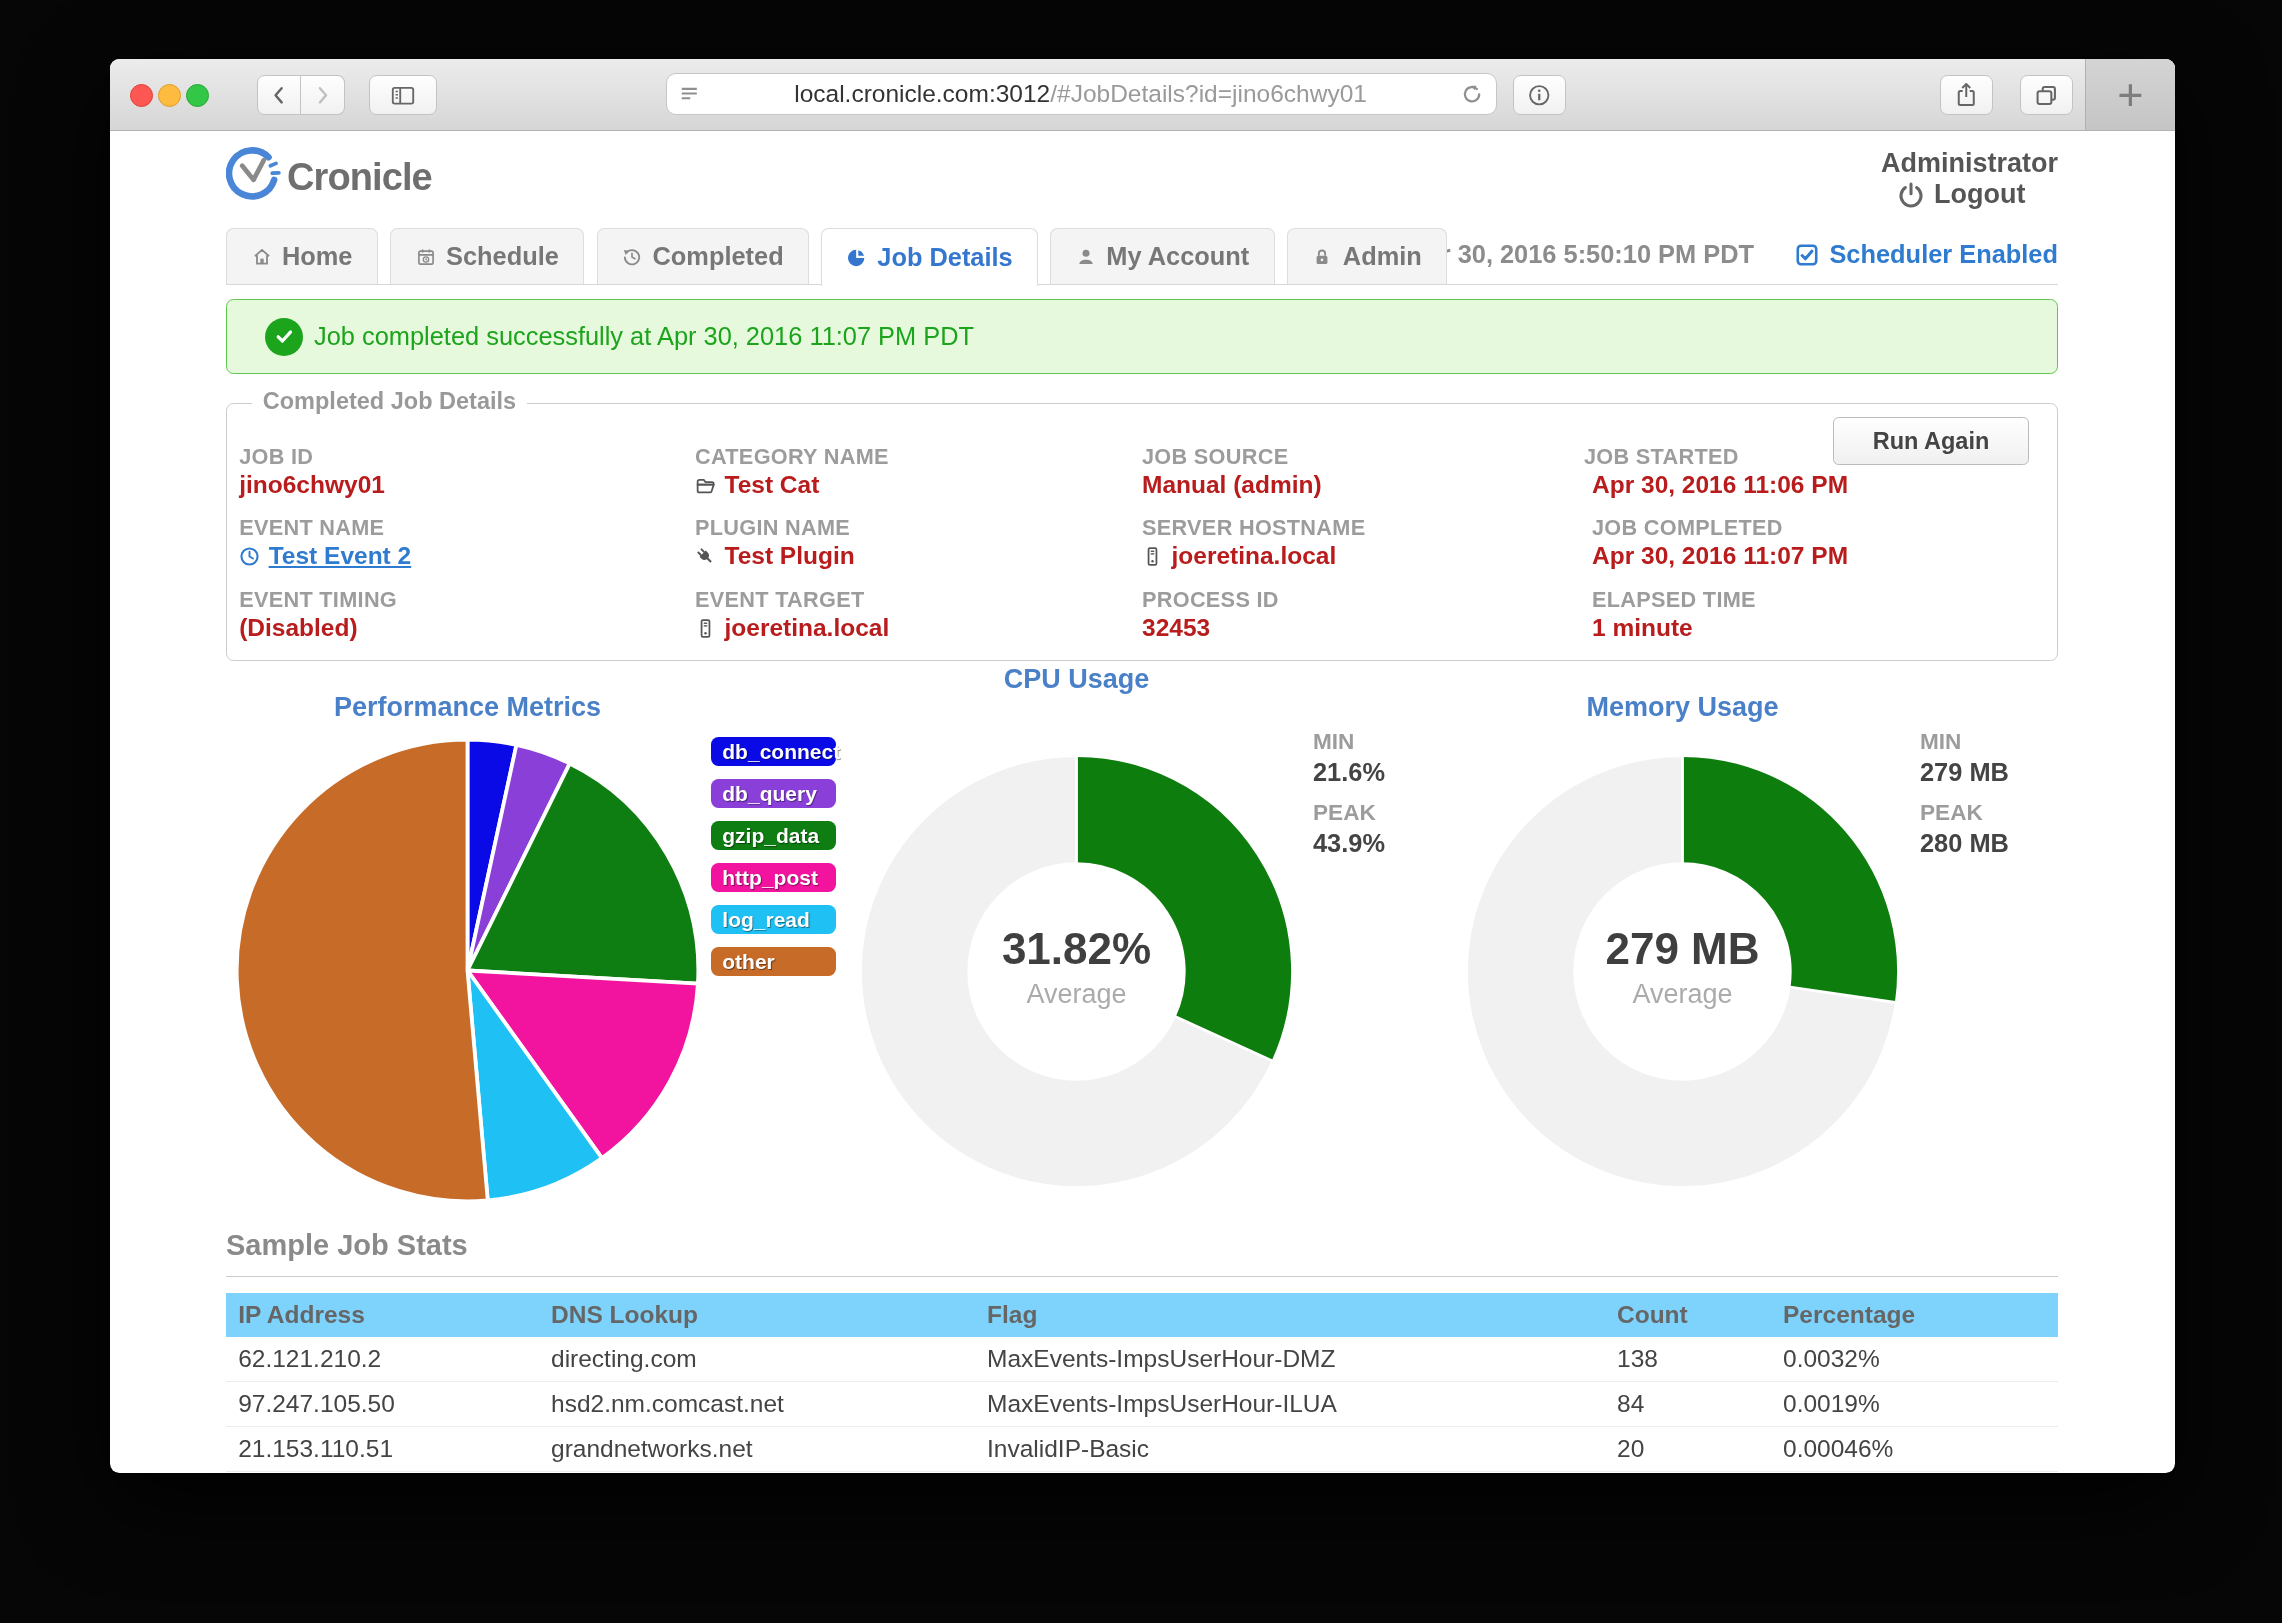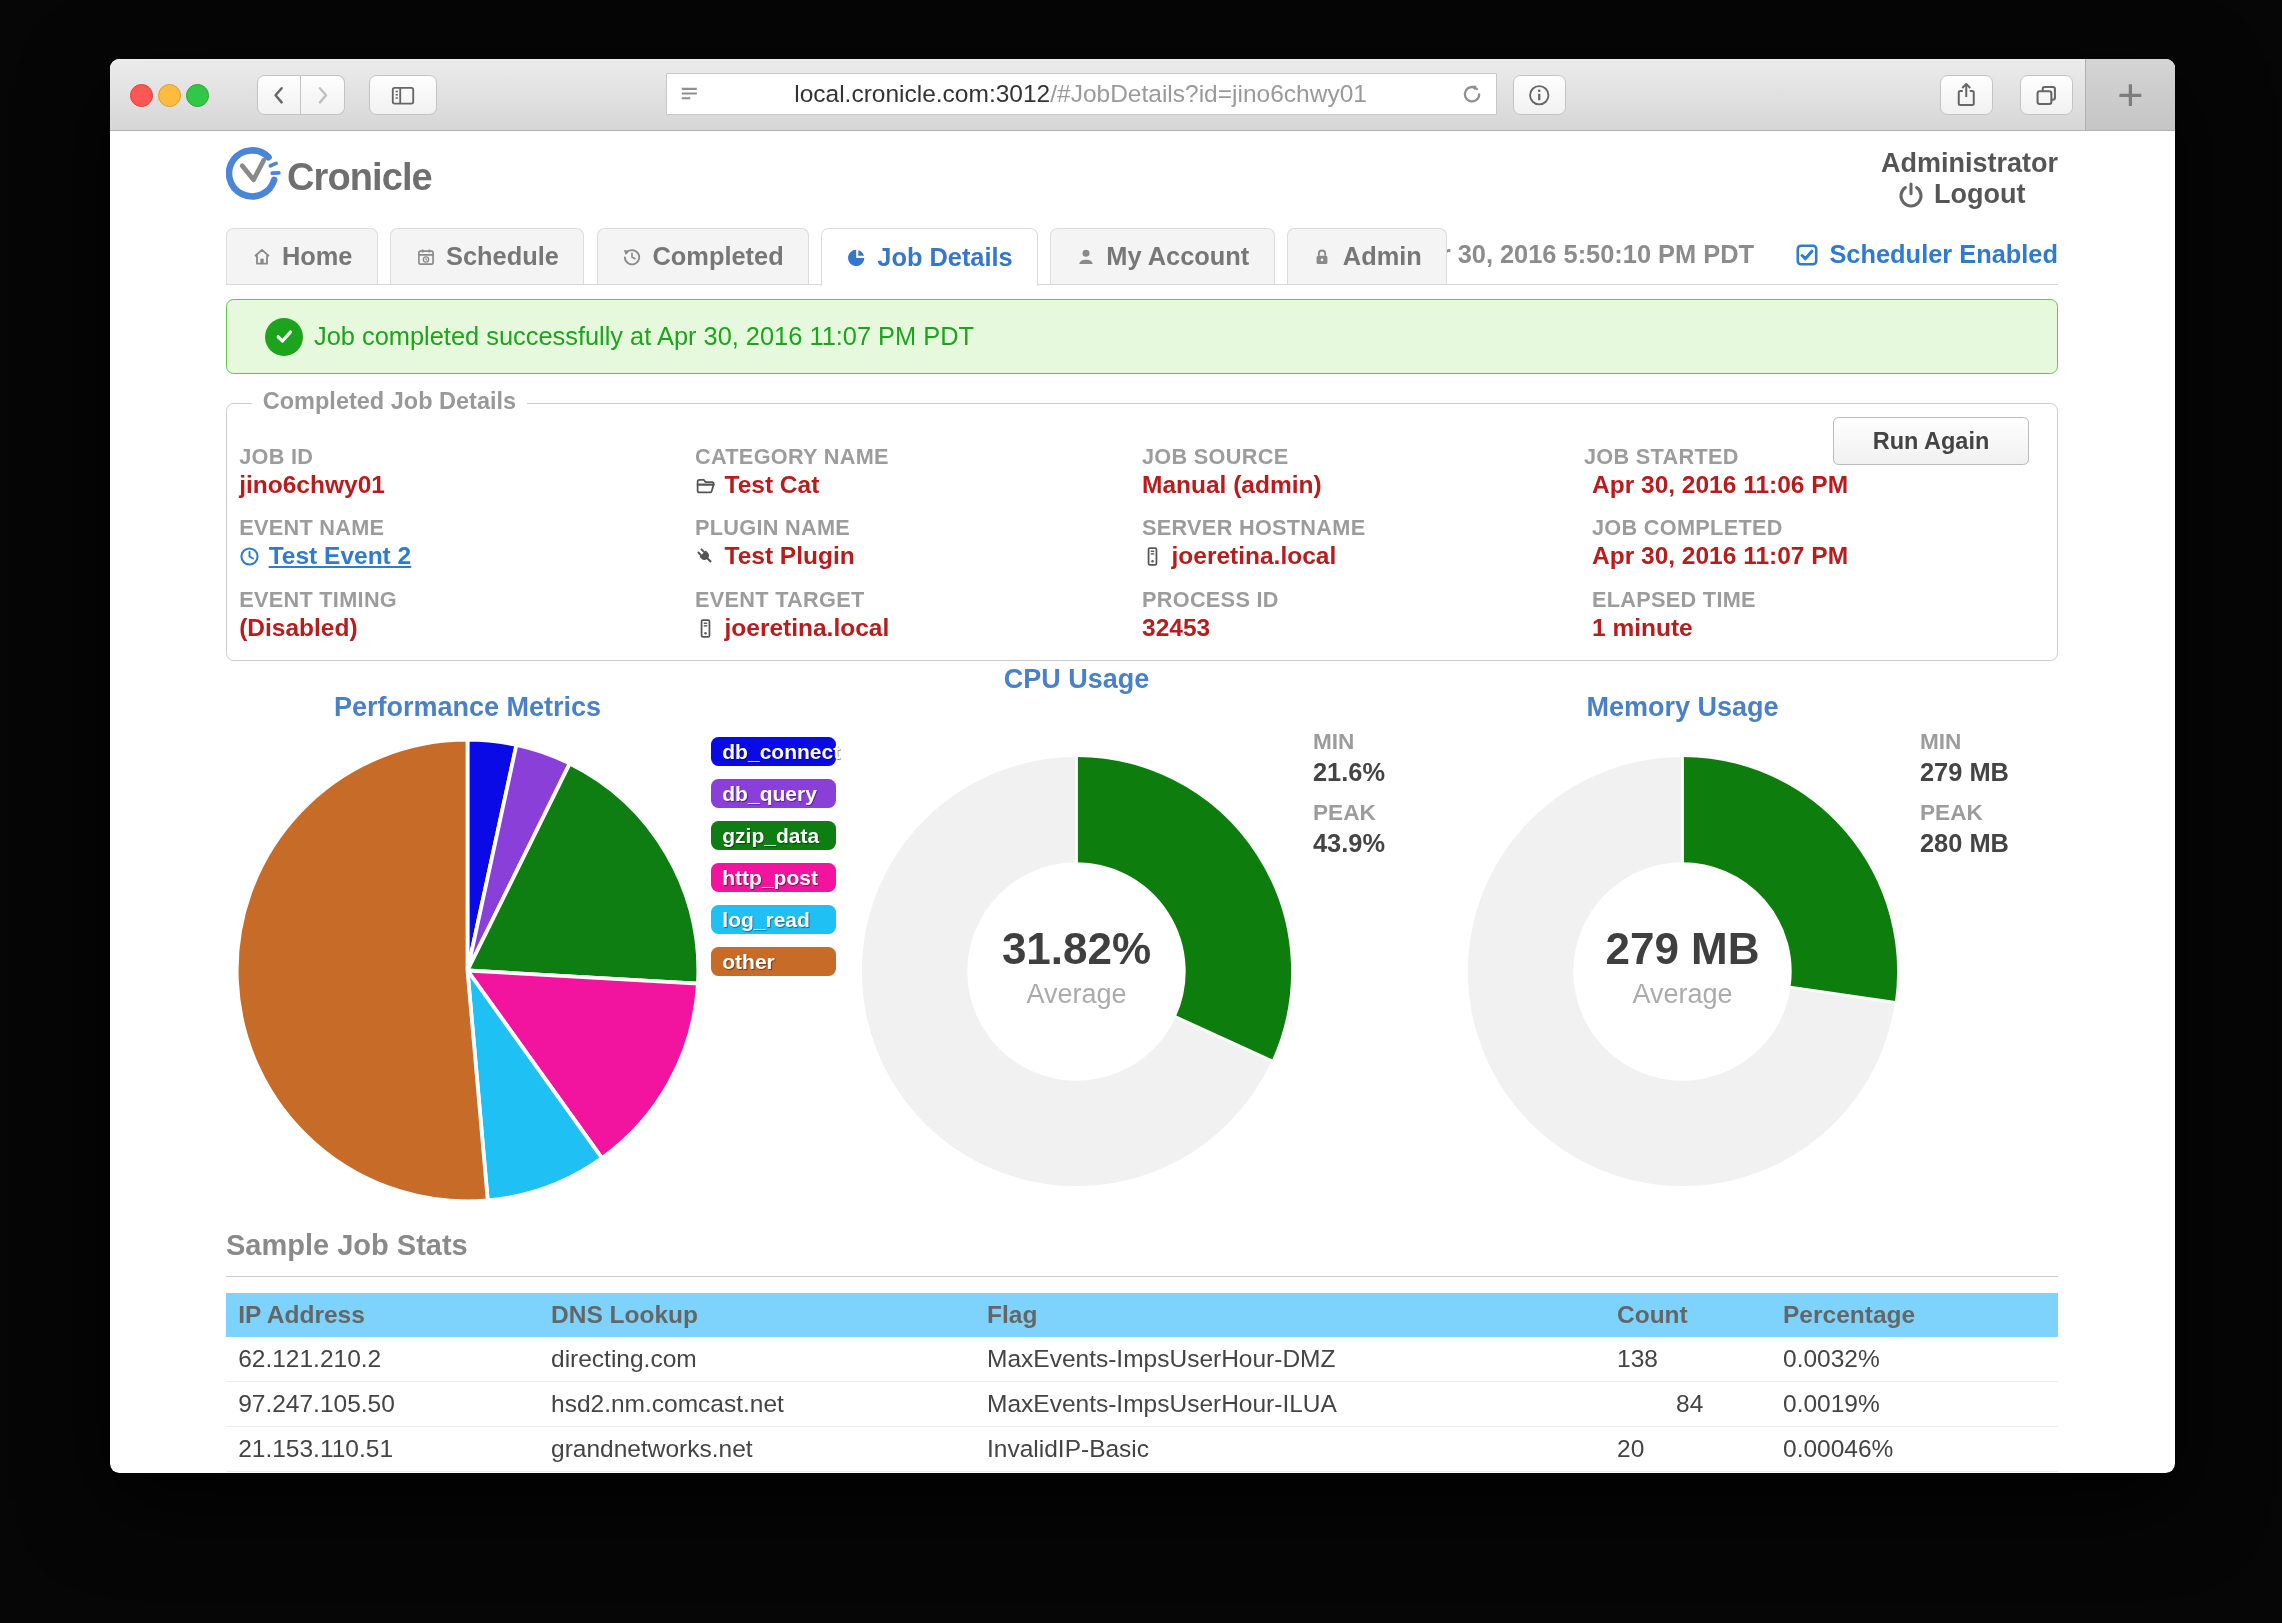--- a/index.html
+++ b/index.html
@@ -12,21 +12,21 @@
   .tl{position:absolute;top:25.4px;width:21px;height:21px;border-radius:50%;}
   .tl.red{left:20px;background:#fc5753;border:0.9px solid #df3e3a;}
   .tl.yellow{left:48px;background:#fdbc40;border:0.9px solid #de9c2b;}
   .tl.green{left:76px;background:#33c748;border:0.9px solid #27a532;}
   .tbtn{position:absolute;top:16px;height:40px;background:linear-gradient(#fefefe,#f1f1f1);
     border:0.9px solid #c3c3c3;border-radius:7.5px;display:flex;align-items:center;justify-content:center;color:#666;box-sizing:border-box;}
   .navgroup{position:absolute;left:147px;top:16px;display:flex;}
   .navgroup .tbtn{position:static;width:44px;border-radius:7.5px 0 0 7.5px;}
   .navgroup .tbtn+.tbtn{border-left:none;border-radius:0 7.5px 7.5px 0;color:#c0c0c0;}
   .urlfield{position:absolute;left:556px;top:14px;width:831px;height:42px;background:#fff;
-    border:0.9px solid #c6c6c6;border-radius:1px;display:flex;align-items:center;box-sizing:border-box;padding:0 11.3px;}
+    border:0.9px solid #c6c6c6;border-radius:10px;display:flex;align-items:center;box-sizing:border-box;padding:0 11.3px;}
   .urltext{flex:1;text-align:center;font-size:24.5px;color:#333;white-space:nowrap;overflow:hidden;}
   .urltext .path{color:#9a9a9a;}
   .newtab{position:absolute;right:0;top:0;width:89px;height:71px;background:linear-gradient(#d4d4d4,#c5c5c5);
     border-left:0.9px solid #b0b0b0;display:flex;align-items:center;justify-content:center;
     font-size:45px;font-weight:300;color:#7d7d7d;}
   
   .logo-icon{position:absolute;left:116px;top:87px;}
   .logo-text{position:absolute;left:177px;top:97px;font-size:38px;font-weight:bold;color:#6f6f6f;letter-spacing:-0.9px;}
   .userbox{position:absolute;top:89px;right:117px;height:60px;display:flex;align-items:center;flex-direction:column;}
   .avatar{width:58px;height:58px;background:#c9c9c9;display:flex;align-items:flex-end;justify-content:center;overflow:hidden;}
@@ -425,21 +425,21 @@
         <div class="cell" style="left: 12.2px;">62.121.210.2</div>
         <div class="cell" style="left: 325px;">directing.com</div>
         <div class="cell" style="left: 761px;">MaxEvents-ImpsUserHour-DMZ</div>
         <div class="cell" style="left: 1391px;">138</div>
         <div class="cell" style="left: 1557px;">0.0032%</div>
       </div>
       <div class="trow body">
         <div class="cell" style="left: 12.2px;">97.247.105.50</div>
         <div class="cell" style="left: 325px;">hsd2.nm.comcast.net</div>
         <div class="cell" style="left: 761px;">MaxEvents-ImpsUserHour-ILUA</div>
-        <div class="cell" style="left: 1450px; text-align: right;">84</div>
+        <div class="cell" style="left: 1391px; text-align: right;">84</div>
         <div class="cell" style="left: 1557px;">0.0019%</div>
       </div>
       <div class="trow body">
         <div class="cell" style="left: 12.2px;">21.153.110.51</div>
         <div class="cell" style="left: 325px;">grandnetworks.net</div>
         <div class="cell" style="left: 761px;">InvalidIP-Basic</div>
         <div class="cell" style="left: 1391px;">20</div>
         <div class="cell" style="left: 1557px;">0.00046%</div>
       </div>
     </div>

